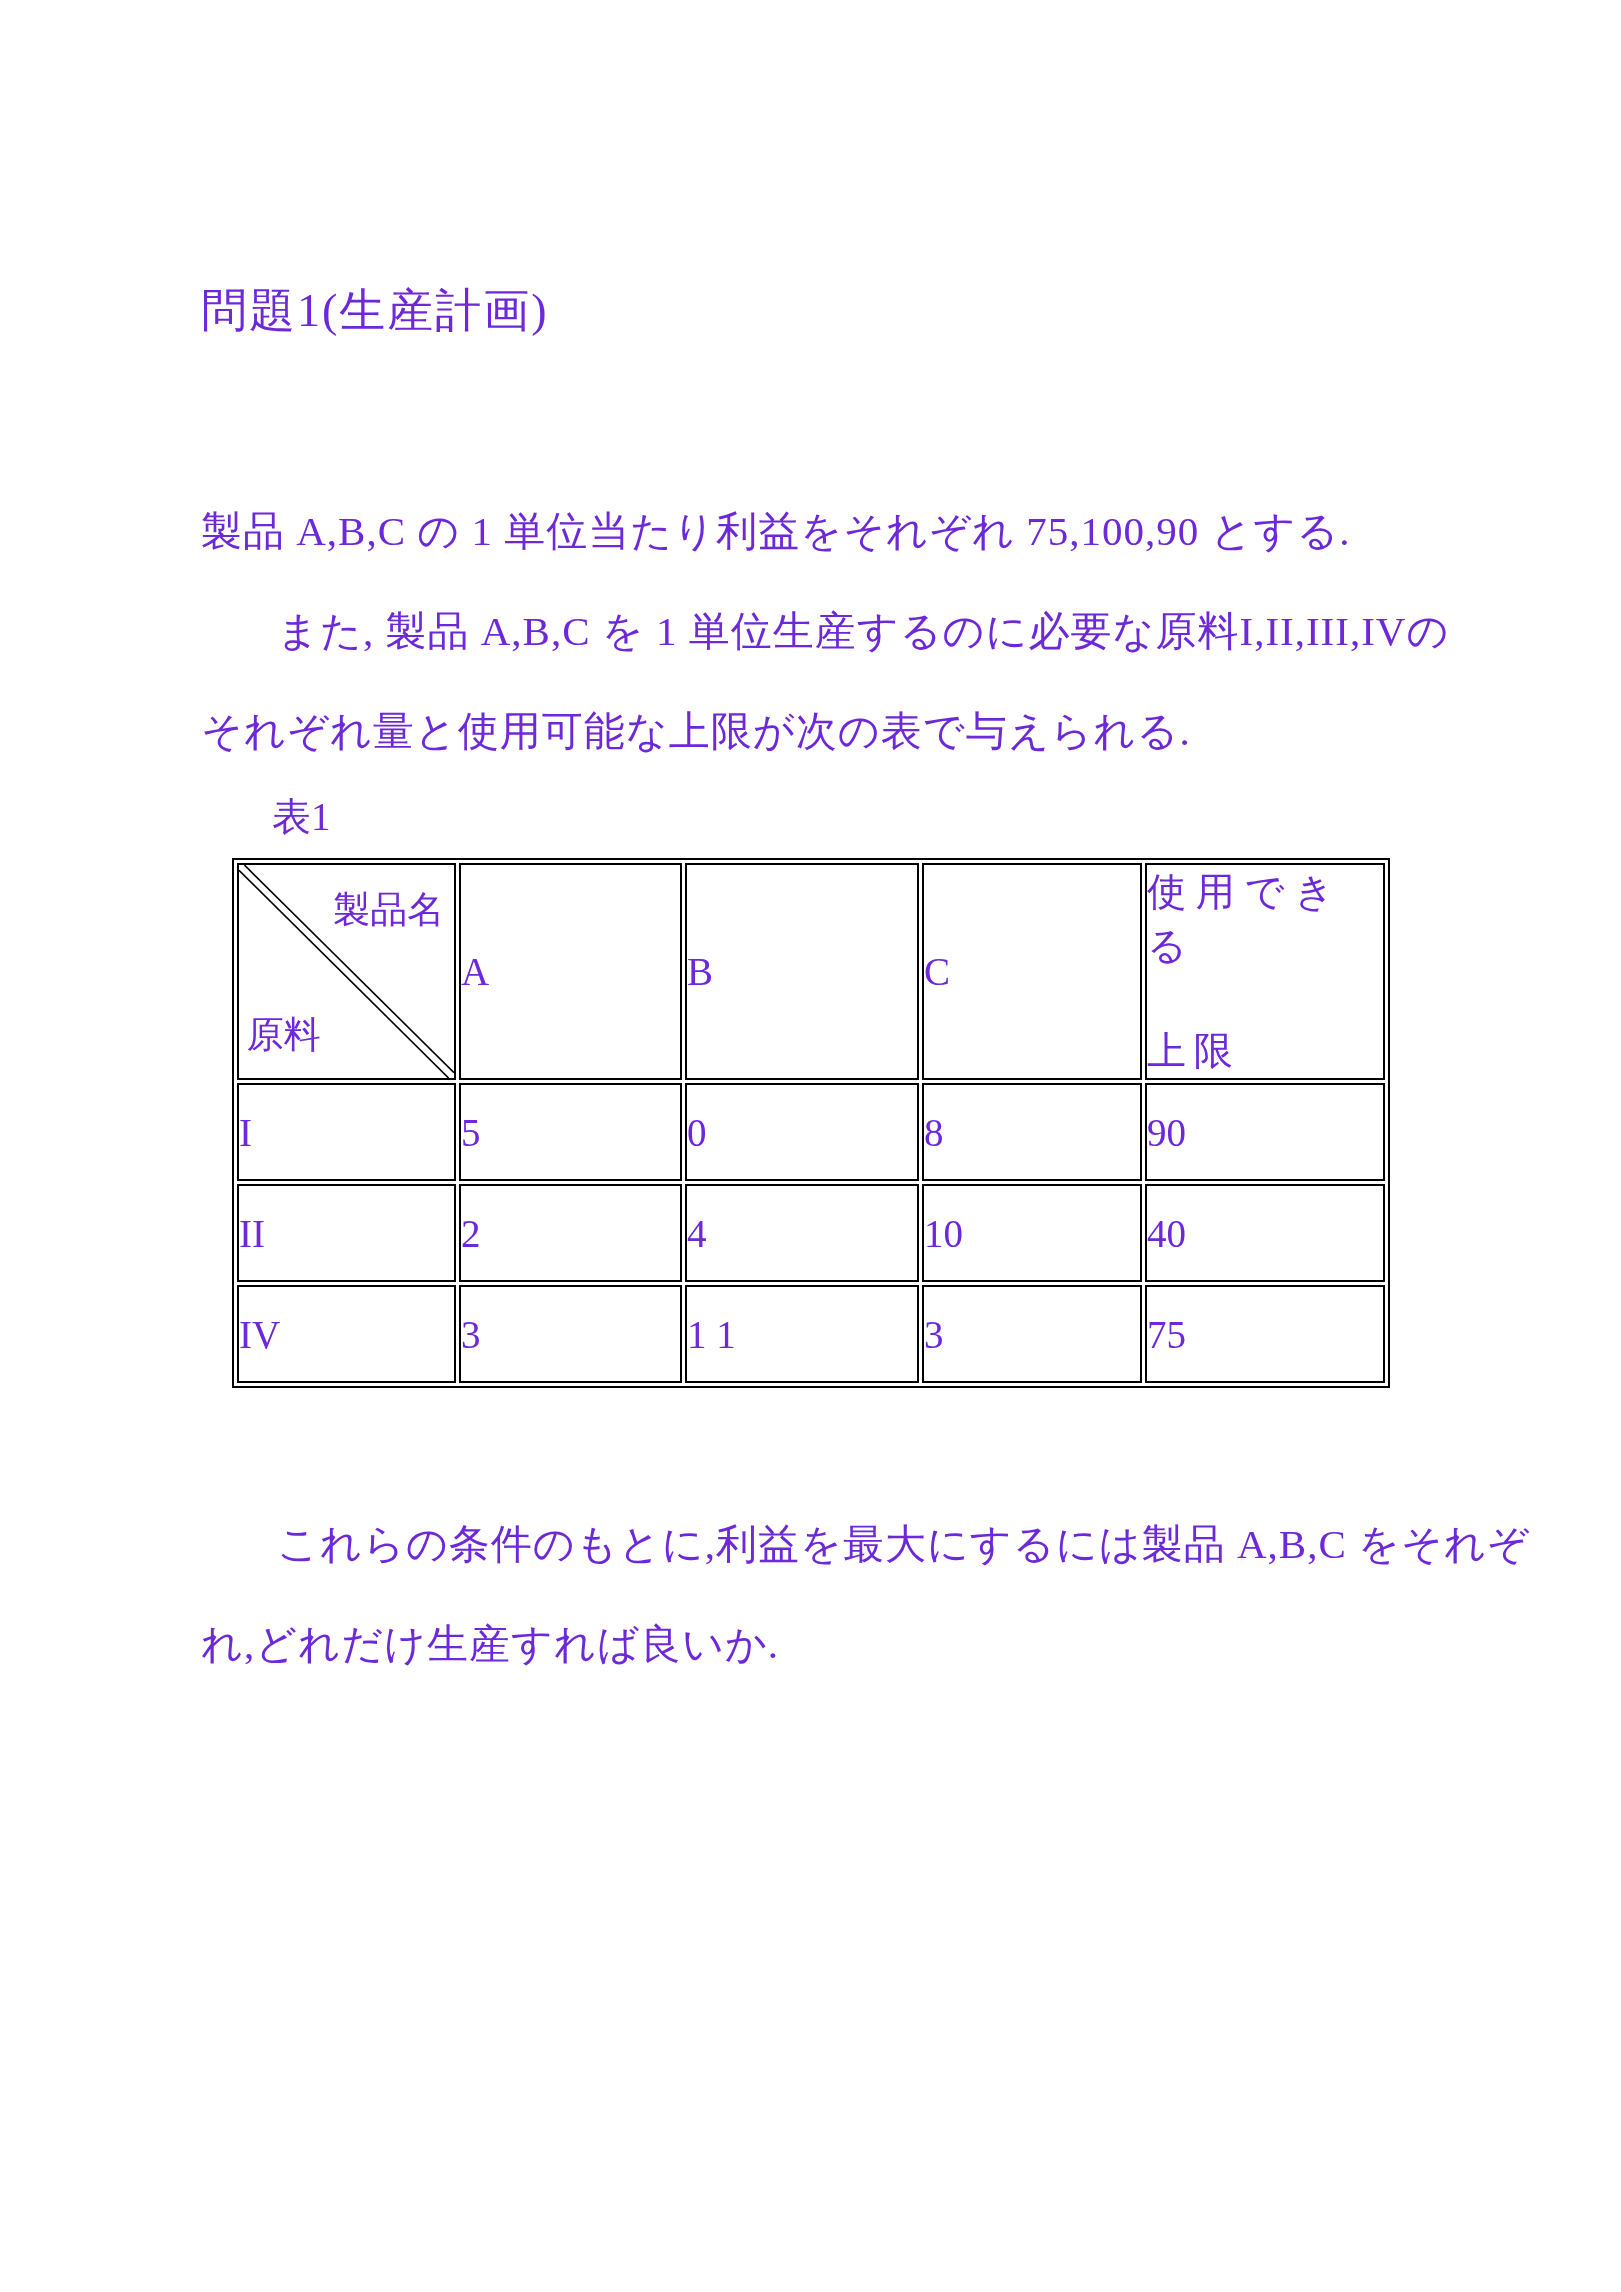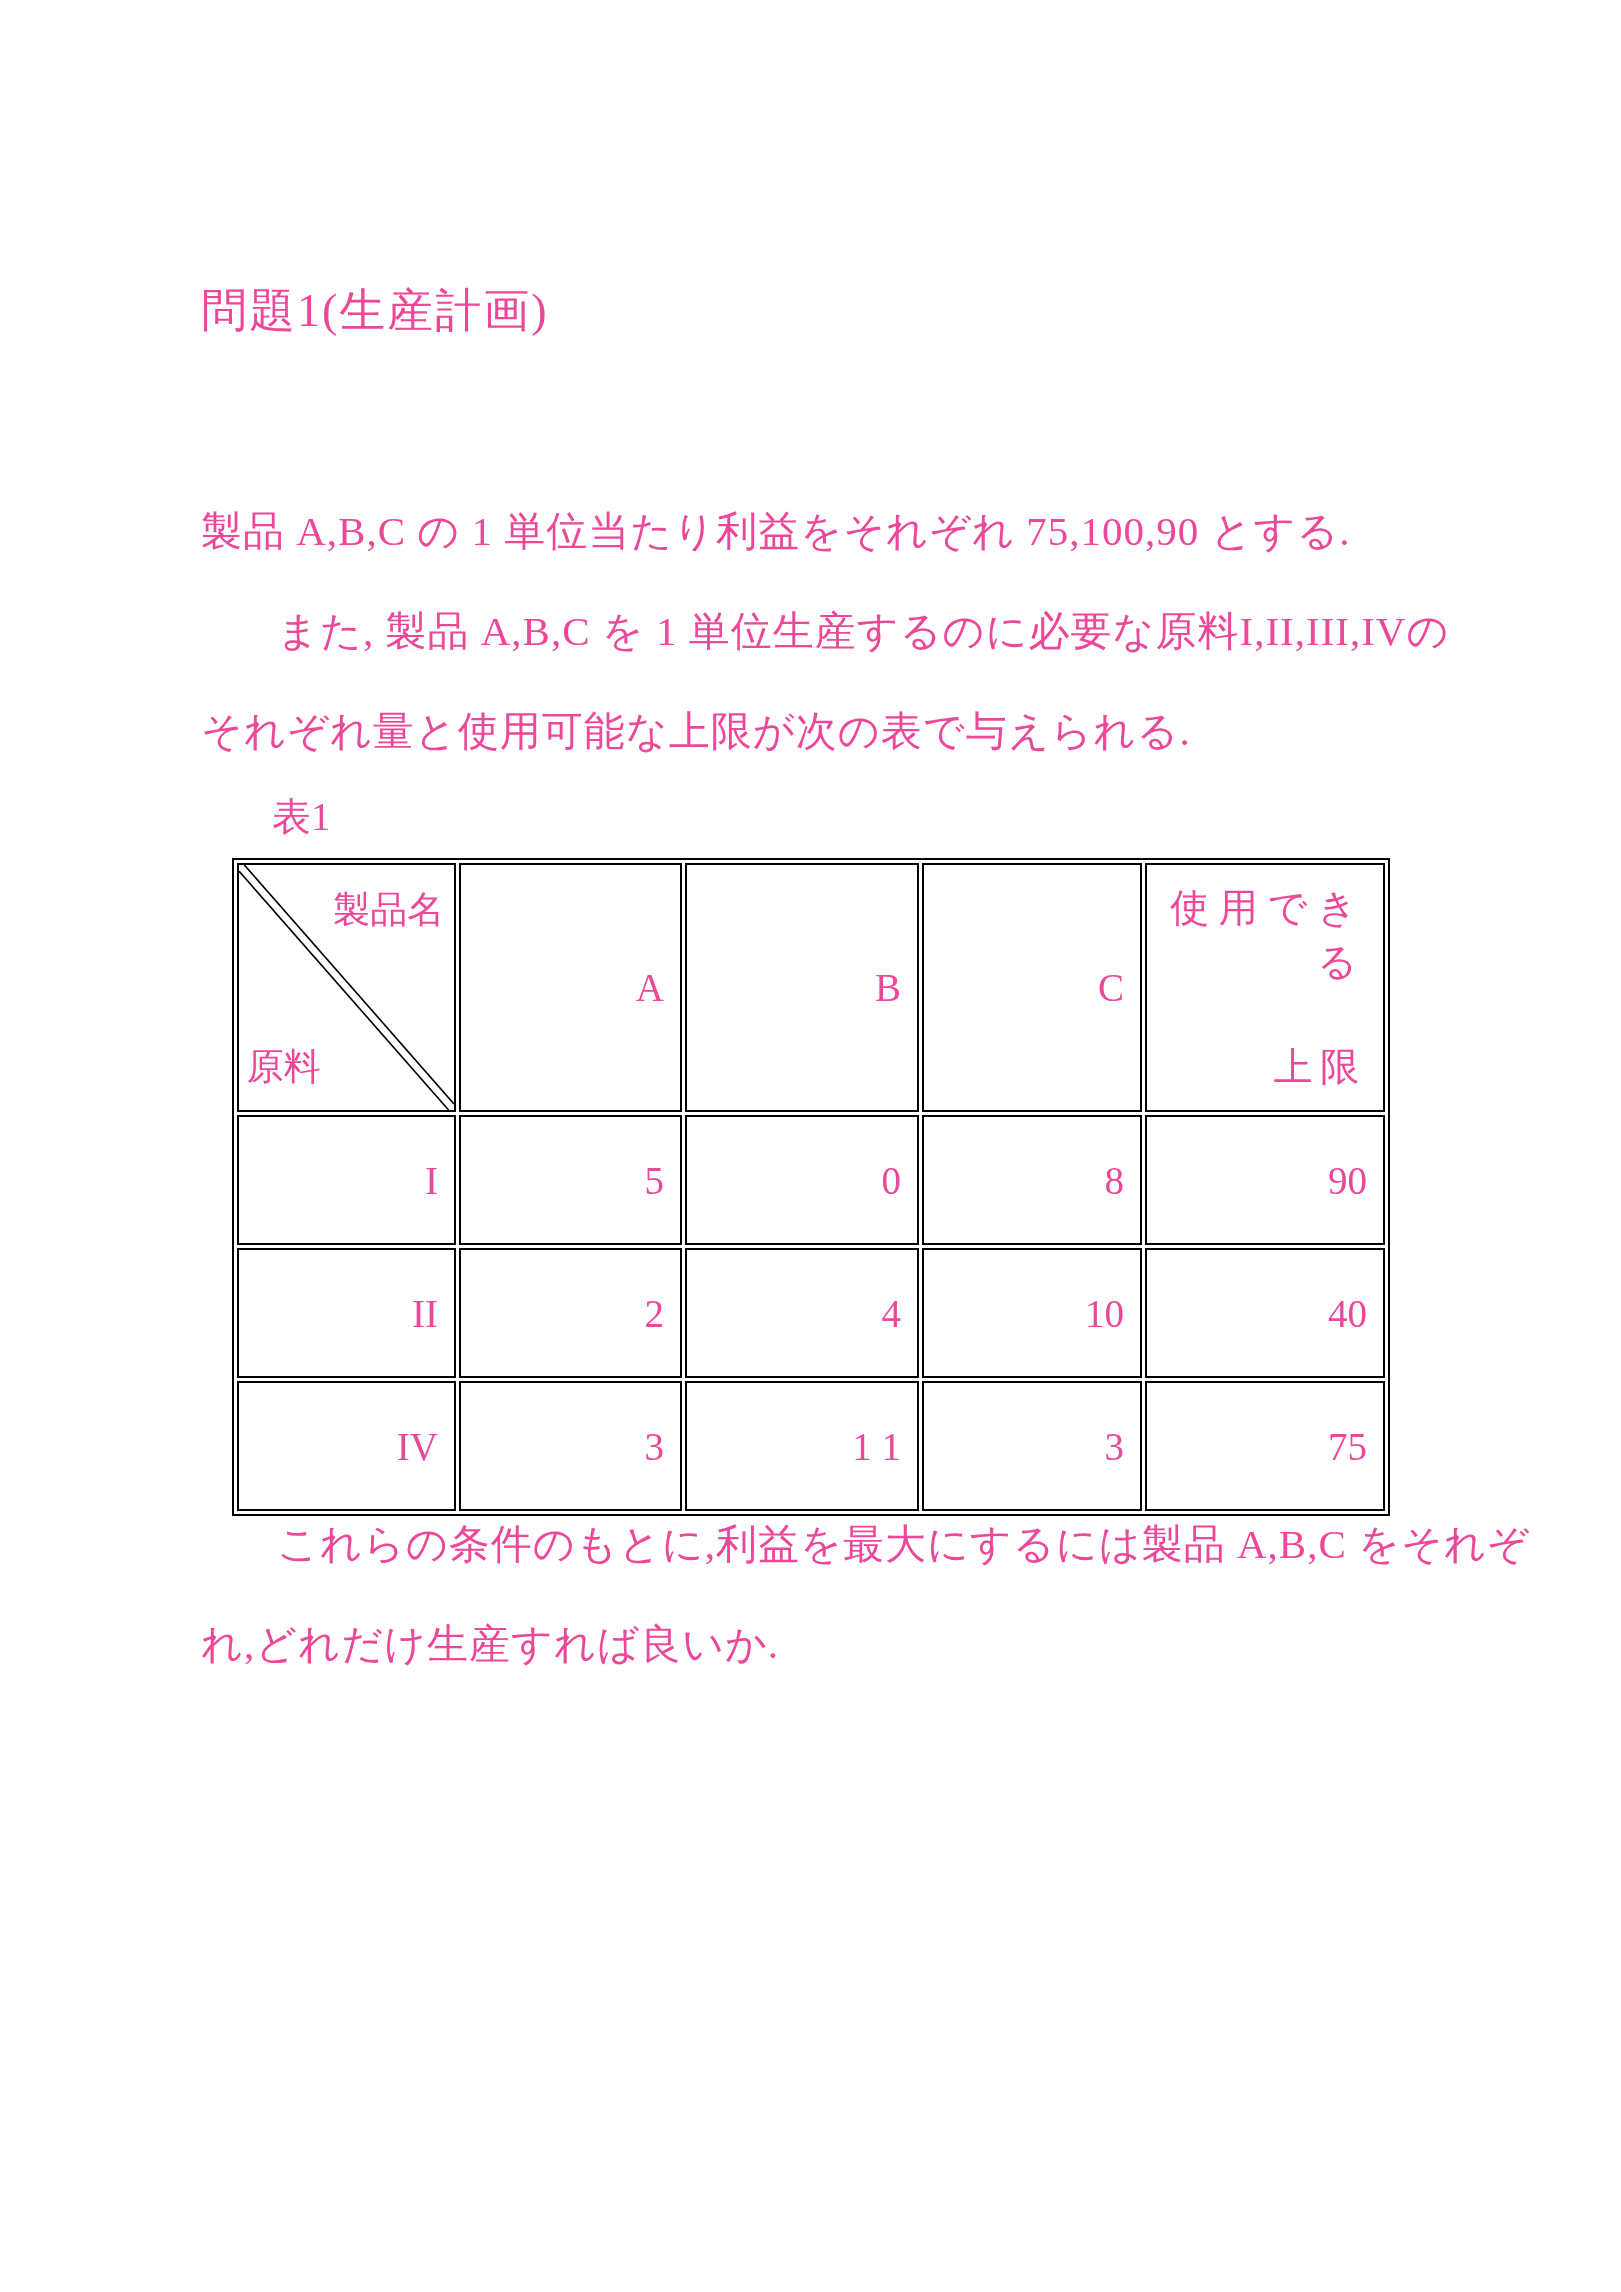--- a/index.html
+++ b/index.html
@@ -6,21 +6,21 @@
     margin: 0;
     padding: 0;
     background: #ffffff;
   }
   .page {
     position: relative;
     width: 1621px;
     height: 2293px;
     background: #ffffff;
     font-family: "Liberation Serif", "DejaVu Serif", serif;
-    color: #ec4899;
+    color: #6d28d9;
     overflow: hidden;
   }
   .abs { position: absolute; white-space: nowrap; }
   .doc-title {
     font-size: 46px;
     letter-spacing: 2px;
   }
   .body-line {
     font-size: 41px;
     letter-spacing: 1px;
@@ -35,23 +35,23 @@
     top: 858px;
     width: 1158px;
     border-collapse: separate;
     border-spacing: 3.9px;
     border: 2px solid #000000;
     table-layout: fixed;
   }
   table.data-table td {
     border: 2px solid #000000;
     font-size: 39px;
-    text-align: right;
+    text-align: left;
     vertical-align: middle;
-    padding: 16px;
+    padding: 0;
     overflow: hidden;
   }
   td.hdr-cell {
     height: 186px;
     vertical-align: top;
     padding-top: 27.4px;
   }
   td.corner-cell {
     position: relative;
     vertical-align: top;

